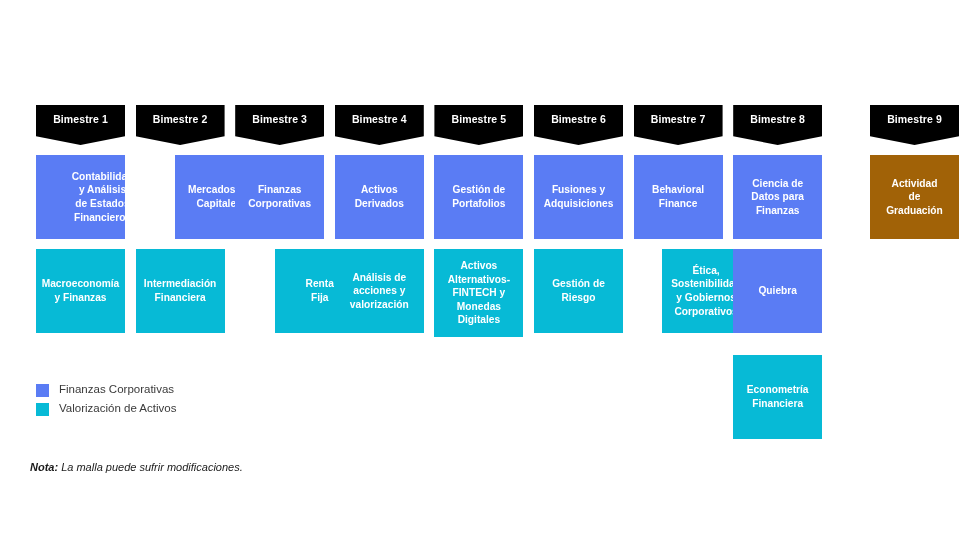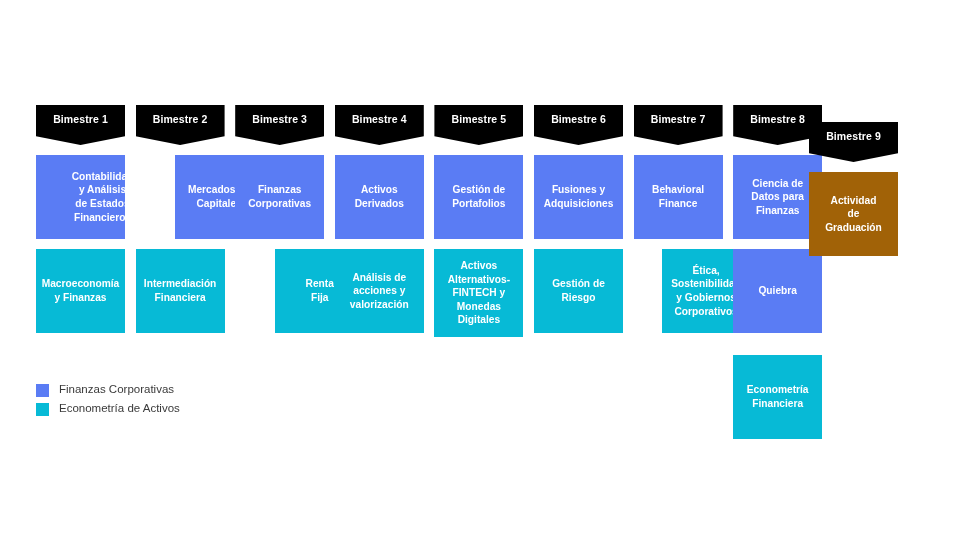--- a/index.html
+++ b/index.html
@@ -208,35 +208,38 @@
         <div class="banner">
           <span class="banner-label">Bimestre 8</span>
         </div>
         <div class="card blue row1" style="top: 50px;">Ciencia de
 Datos para
 Finanzas</div>
         <div class="card blue row2" style="top: 144px;">Quiebra</div>
         <div class="card cyan row3" style="top: 250px;">Econometría
 Financiera</div>
       </div>
-      <div class="col" style="left: 773px; margin-top: 17px;">
+      <div class="col" style="left: 834px;">
         <div class="banner">
           <span class="banner-label">Bimestre 9</span>
         </div>
         <div class="card gray row1" style="top: 50px;">Actividad
 de
 Graduación</div>
       </div>
     </div>
 
   <div class="legend">
       <div class="legend-row">
         <span class="legend-swatch blue"></span>
         <span class="legend-text">Finanzas Corporativas</span>
       </div>
       <div class="legend-row">
         <span class="legend-swatch cyan"></span>
-        <span class="legend-text">Econometría de Activos</span>
+        <span class="legend-text">Valorización de Activos</span>
       </div>
     </div>
 
+  <div class="footnote">
+    <span class="lead">Nota:</span><span> La malla puede sufrir modificaciones.</span>
+  </div>
 
 </div>
 
 </body></html>

